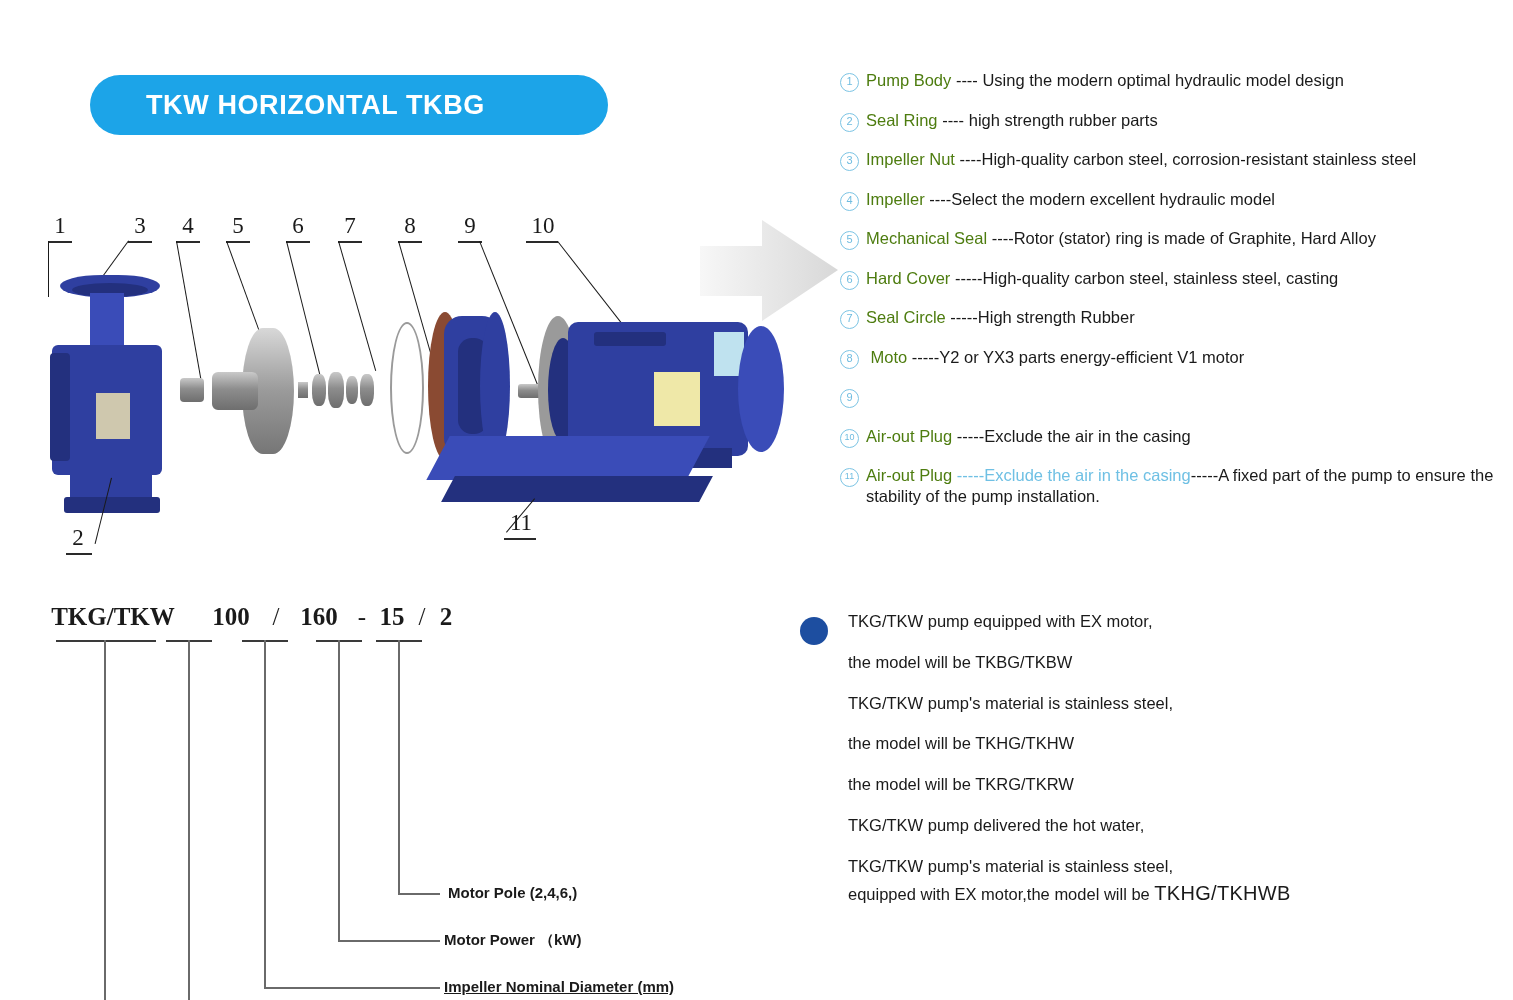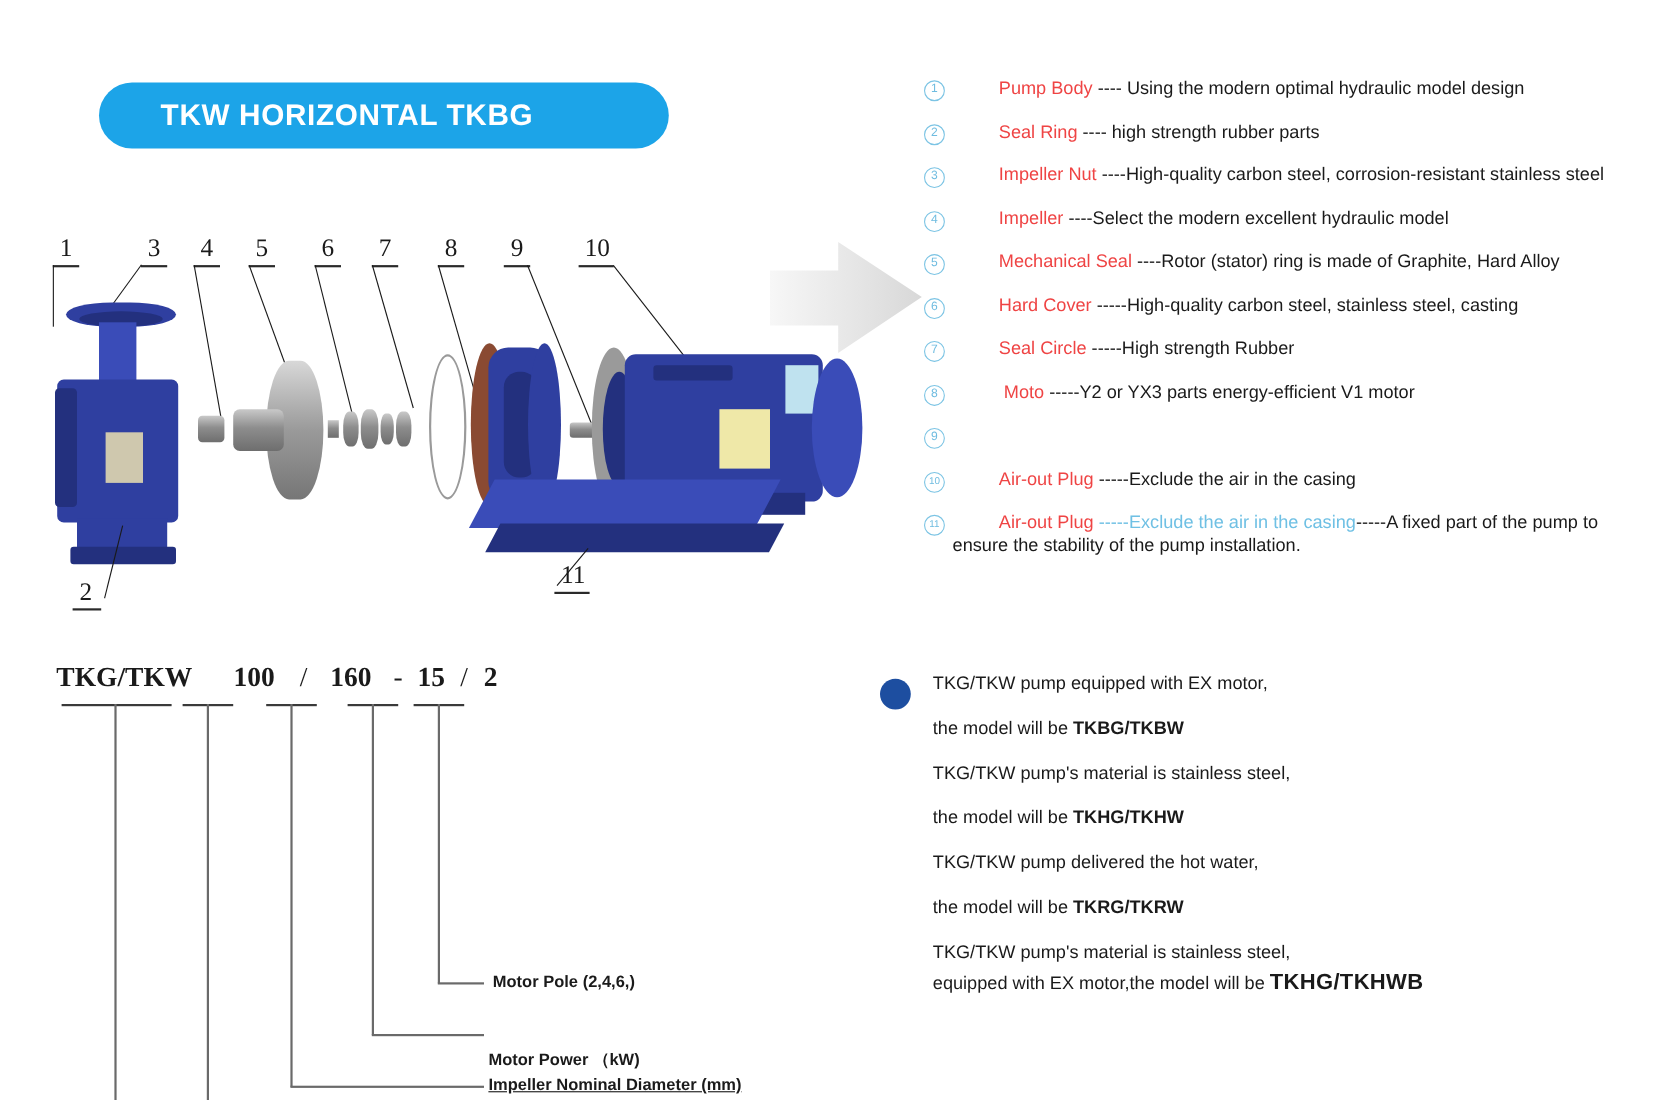--- a/index.html
+++ b/index.html
@@ -43,21 +43,21 @@
   
   #legend{left:840px;top:70px;width:660px;}
   .leg-row{display:flex;align-items:flex-start;margin-bottom:17.5px;line-height:1.25;}
   .leg-circ{
     flex:0 0 auto;width:17px;height:17px;border:1.3px solid #7cc4e4;border-radius:50%;
     color:#6fbce0;font-size:11px;line-height:15px;text-align:center;
     margin-right:7px;margin-top:3px;
   }
   .leg-circ.wide{font-size:9px;}
   .leg-text{font-size:16.5px;color:#1a1a1a;}
-  .leg-name{color:#ef4444;margin-left:42px;}
+  .leg-name{color:#4d7c0f;}
   .leg-blue{color:#6fc0e4;}
 
   
   #modelcode{left:40px;top:595px;width:700px;height:370px;}
   .mc-token{
     position:absolute;font-family:"Liberation Serif",serif;
     font-size:25px;font-weight:bold;color:#1a1a1a;text-align:center;
   }
   .mc-sep{
     position:absolute;font-family:"Liberation Serif",serif;
@@ -71,21 +71,21 @@
     line-height:1.35;white-space:pre-line;
   }
 
   
   #notes{left:800px;top:612px;width:640px;}
   #notes .dot{
     position:absolute;left:0;top:5px;width:28px;height:28px;border-radius:50%;
     background:#1d4ea0;
   }
   .note-line{font-size:16.5px;color:#1a1a1a;margin-bottom:21px;line-height:1.2;}
-  .note-line b{font-weight:bold;}
+  .note-line b{font-weight:normal;}
   .note-tight{margin-bottom:4px;}
   .big-model{font-size:20px;font-weight:bold;letter-spacing:.3px;}
 </style>
 </head>
 <body>
 
 <div class="abs" id="title-banner">
   <span class="txt">TKW HORIZONTAL TKBG</span>
 </div>
 
@@ -294,21 +294,21 @@
   <div class="mc-ul" style="left:202px;top:45px;width:46px;"></div>
   <div class="mc-ul" style="left:276px;top:45px;width:46px;"></div>
   <div class="mc-ul" style="left:336px;top:45px;width:46px;"></div>
 
   <div class="mc-v" style="left:358px;top:45px;height:254px;"></div>
   <div class="mc-h" style="left:358px;top:298px;width:42px;"></div>
   <div class="mc-label" style="left:408px;top:288px;">Motor Pole (2,4,6,)</div>
 
   <div class="mc-v" style="left:298px;top:45px;height:301px;"></div>
   <div class="mc-h" style="left:298px;top:345px;width:102px;"></div>
-  <div class="mc-label" style="left:404px;top:335px;margin-top:24px;">Motor Power （kW)</div>
+  <div class="mc-label" style="left:404px;top:335px;">Motor Power （kW)</div>
 
   <div class="mc-v" style="left:224px;top:45px;height:348px;"></div>
   <div class="mc-h" style="left:224px;top:392px;width:176px;"></div>
   <div class="mc-label" style="left:404px;top:382px;text-decoration:underline;">Impeller Nominal Diameter (mm)</div>
 
   <div class="mc-v" style="left:148px;top:45px;height:403px;"></div>
 
   <div class="mc-v" style="left:64px;top:45px;height:449px;"></div>
 
 </div>
@@ -322,24 +322,24 @@
   <div class="note-line" style="margin-left:48px;">
     <span>the model will be </span><b>TKBG/TKBW</b>
   </div>
   <div class="note-line" style="margin-left:48px;">
     <span>TKG/TKW pump's material is stainless steel,</span>
   </div>
   <div class="note-line" style="margin-left:48px;">
     <span>the model will be </span><b>TKHG/TKHW</b>
   </div>
   <div class="note-line" style="margin-left:48px;">
+    <span>the model will be </span><b>TKRG/TKRW</b>
+  </div>
+  <div class="note-line" style="margin-left:48px;">
     <span>TKG/TKW pump delivered the hot water,</span>
-  </div>
-  <div class="note-line" style="margin-left:48px;">
-    <span>the model will be </span><b>TKRG/TKRW</b>
   </div>
   <div class="note-line note-tight" style="margin-left:48px;">
     <span>TKG/TKW pump's material is stainless steel,</span>
   </div>
   <div class="note-line" style="margin-left:48px;">
     <span>equipped with EX motor,the model will be </span><b class="big-model">TKHG/TKHWB</b>
   </div>
 </div>
 
 </body></html>

